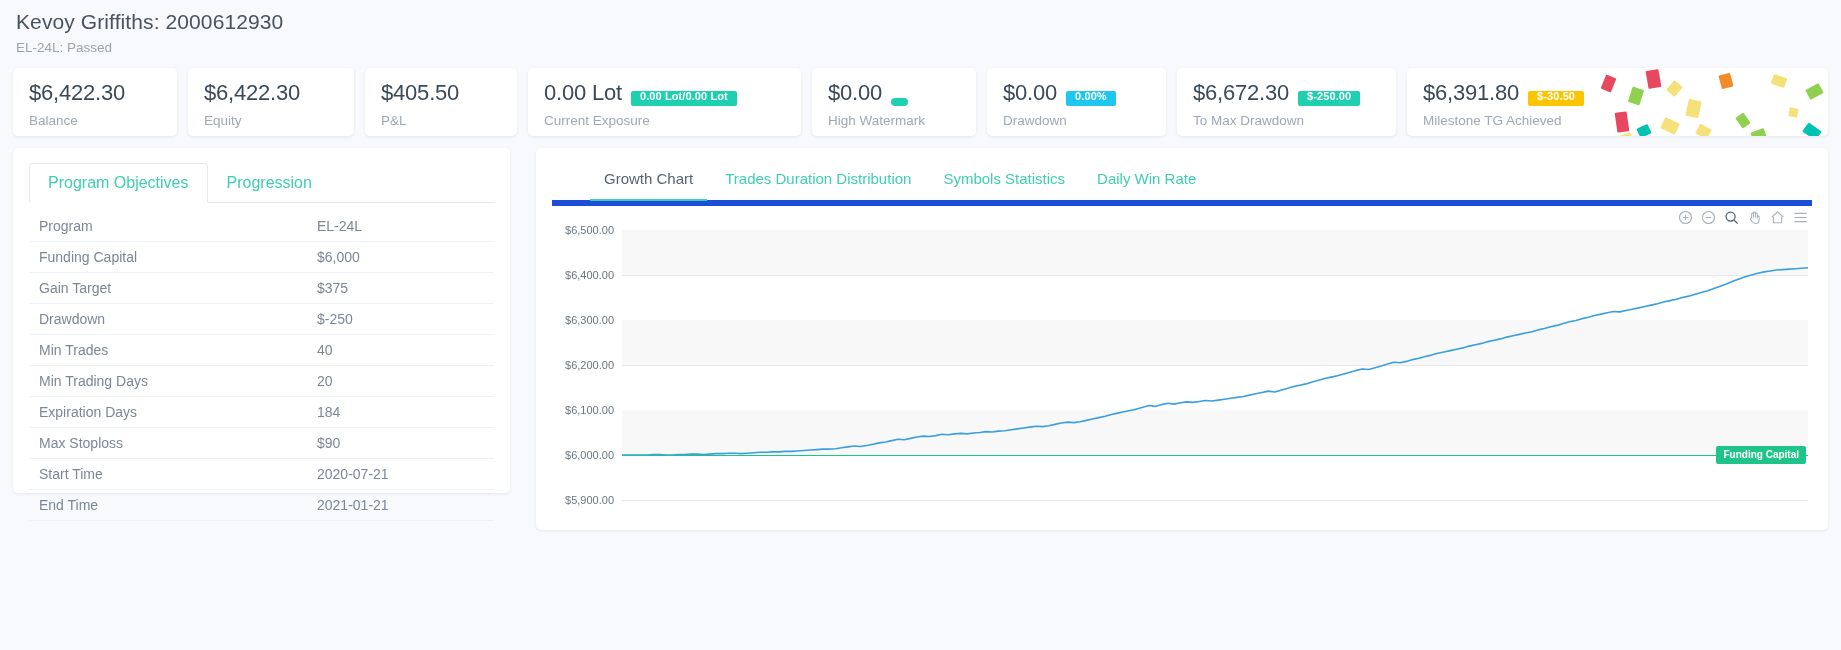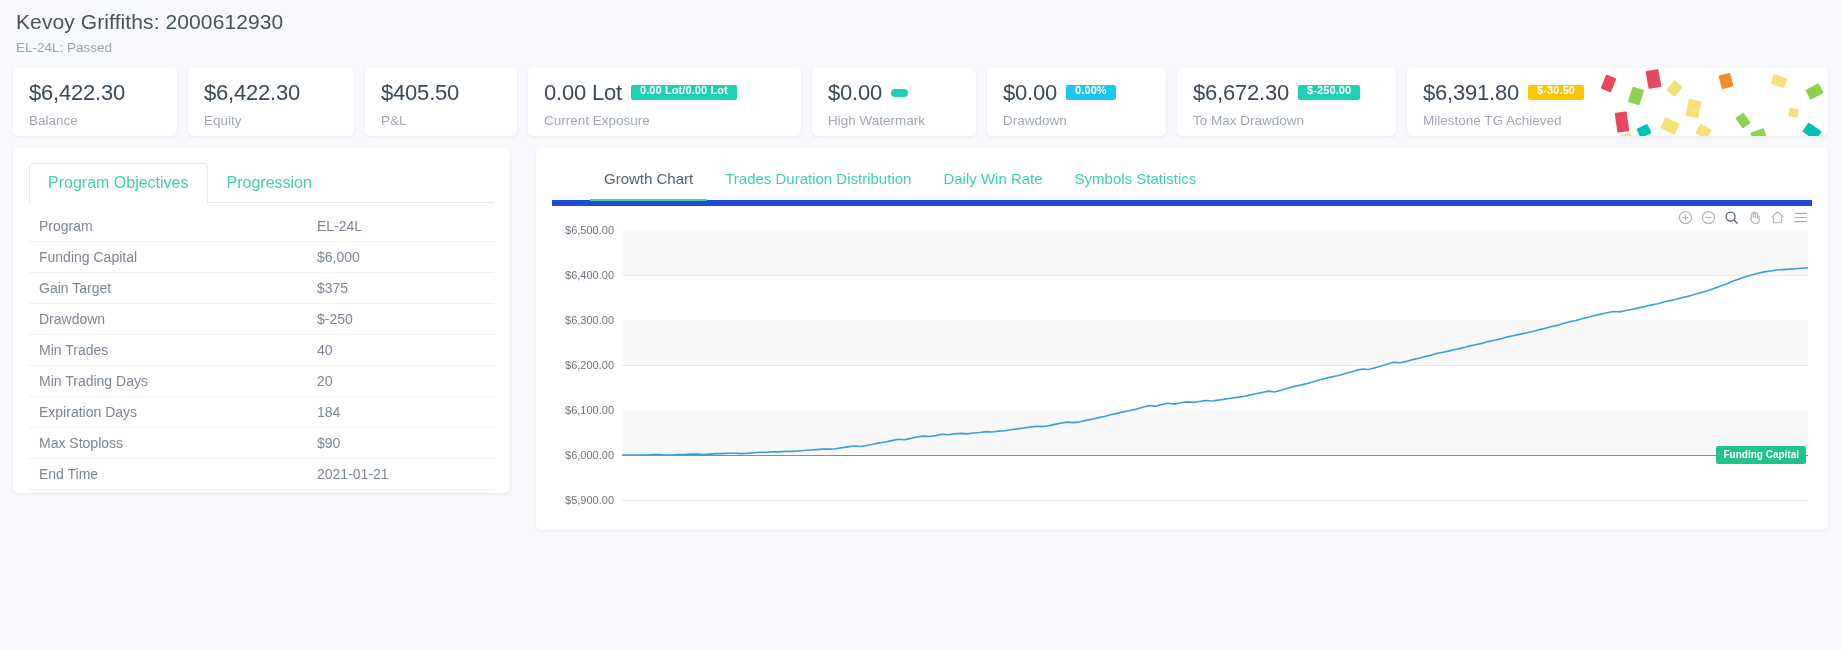--- a/index.html
+++ b/index.html
@@ -34,21 +34,21 @@
   }
   .kpi-card.w1 { flex: 0 0 164px; }
   .kpi-card.w2 { flex: 0 0 166px; }
   .kpi-card.w3 { flex: 0 0 152px; }
   .kpi-card.w4 { flex: 0 0 273px; }
   .kpi-card.w5 { flex: 0 0 164px; }
   .kpi-card.w6 { flex: 0 0 179px; }
   .kpi-card.w7 { flex: 0 0 219px; }
   .kpi-card.w8 { flex: 1 1 auto; overflow: hidden; }
 
-  .kpi-top { display: flex; align-items: center; gap: 9px; white-space: nowrap; }
+  .kpi-top { display: flex; align-items: flex-end; gap: 9px; white-space: nowrap; }
   .kpi-value { font-size: 22px; color: #3b4a59; font-weight: 400; letter-spacing: -.2px; }
   .kpi-label { font-size: 13.5px; color: #9fa8b4; margin-top: 7px; white-space: nowrap; }
 
   .badge {
     display: inline-block; border-radius: 2px; color: #fff;
     font-size: 11px; font-weight: 700; padding: 0 9px 4px 9px; line-height: 1;
     letter-spacing: .1px;
   }
   .badge.teal { background: #1fd0b0; }
   .badge.cyan { background: #1ec6f0; }
@@ -243,33 +243,37 @@
             </tr>
             <tr>
               <td class="k">Expiration Days</td>
               <td>184</td>
             </tr>
             <tr>
               <td class="k">Max Stoploss</td>
               <td>$90</td>
             </tr>
             <tr>
+              <td class="k">Start Time</td>
+              <td>2020-07-21</td>
+            </tr>
+            <tr>
               <td class="k">End Time</td>
               <td>2021-01-21</td>
             </tr>
           </tbody>
       </table>
     </div>
 
     <div class="panel right-panel">
       <div class="chart-tabs" id="chartTabs">
           <div class="ctab active">Growth Chart</div>
           <div class="ctab">Trades Duration Distribution</div>
+          <div class="ctab">Symbols Statistics</div>
           <div class="ctab">Daily Win Rate</div>
-          <div class="ctab">Symbols Statistics</div>
         </div>
 
       <div class="chart-toolbar">
         <span class="tb" title="Zoom In">
           <svg width="15" height="15" viewBox="0 0 16 16" fill="none" stroke="currentColor" stroke-width="1.2">
             <circle cx="8" cy="8" r="6.4"></circle>
               <path d="M8 5v6M5 8h6"></path>
           </svg>
         </span>
         <span class="tb" title="Zoom Out">

